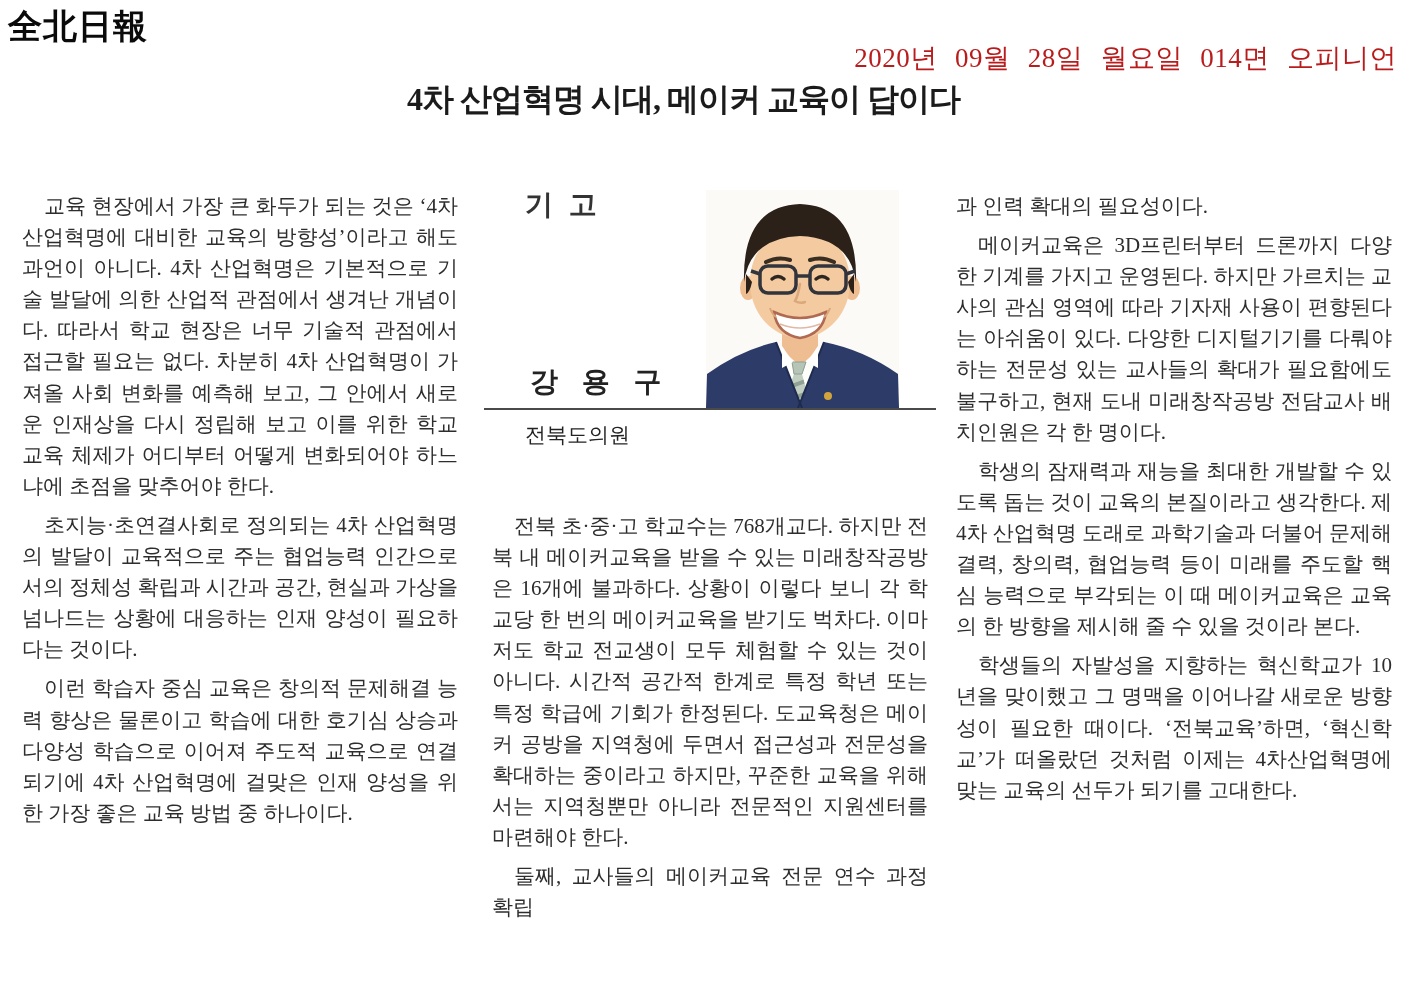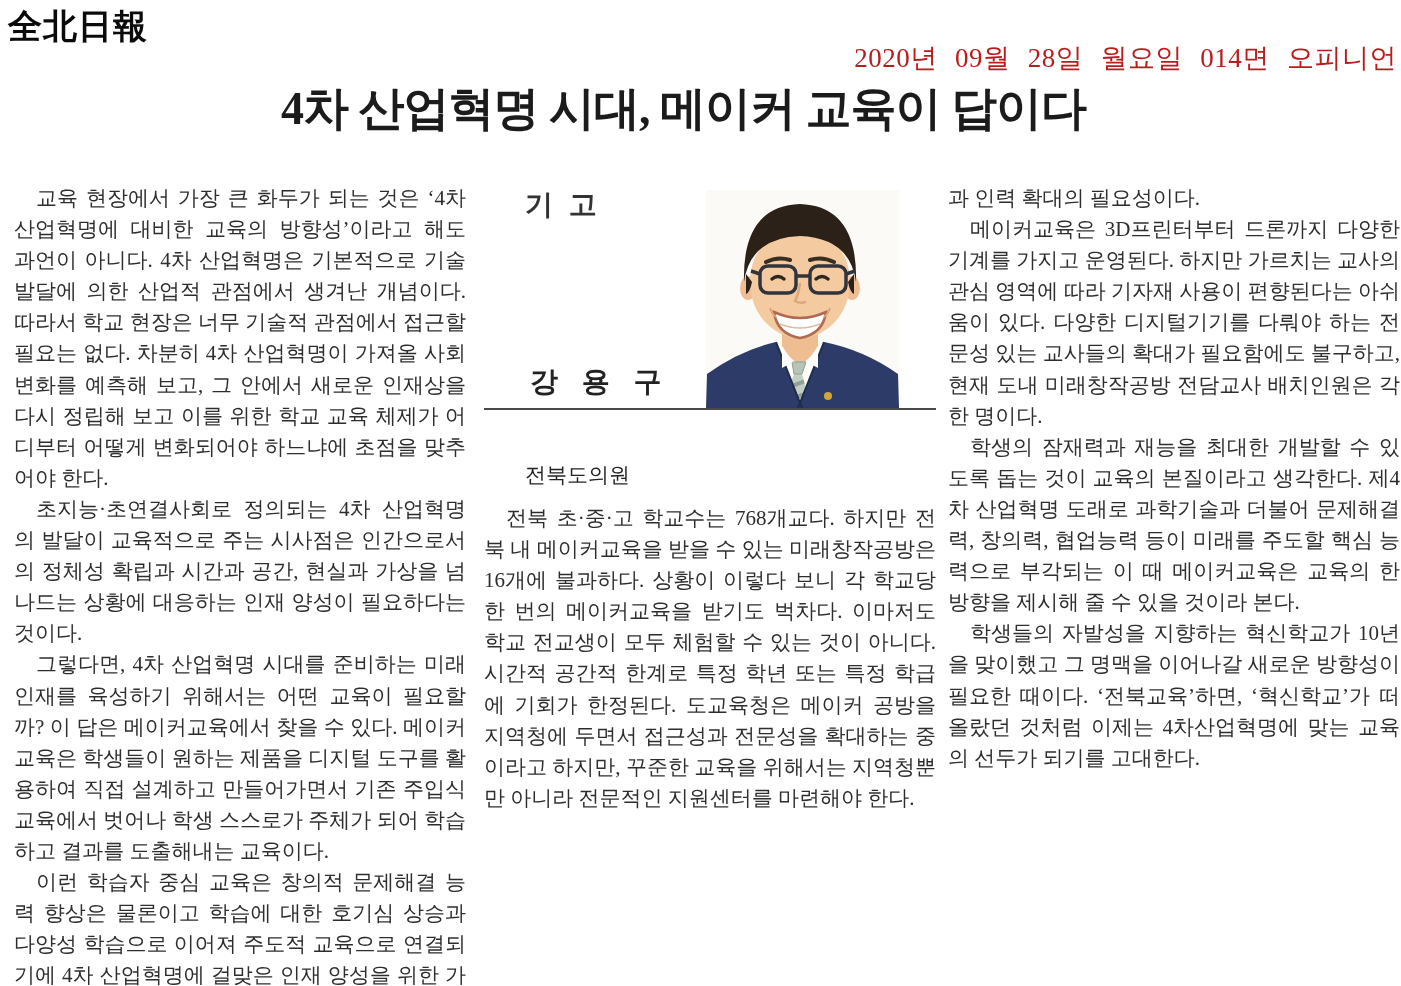--- a/index.html
+++ b/index.html
@@ -27,34 +27,34 @@
     word-spacing: 10px; letter-spacing: 0.5px;
     white-space: nowrap;
     text-align: right;
   }
 
   
   .headline {
     position: absolute; left: 0; top: 78px; width: 1367px;
     text-align: center;
     font-family: "Liberation Serif", serif;
-    font-weight: 700; font-size: 46px; color: #1b1b1b;
+    font-weight: 700; font-size: 32px; color: #1b1b1b;
     letter-spacing: -1px;
   }
 
   
   .col {
     position: absolute; top: 183px; width: 452px;
   }
   .col-left   { left: 14px;  }
   .col-middle { left: 484px; }
   .col-right  { left: 948px; }
 
   .col p {
-    margin: 0;
+    margin: 8px;
     font-size: 21px;
     line-height: 31.1px;
     text-align: justify;
     word-break: break-all;
     text-indent: 22px;
     color: #2d2d2d;
   }
   .col p.no-indent { text-indent: 0; }
 
   
@@ -79,35 +79,34 @@
     font-weight: 700; font-size: 28px; color: #222;
     letter-spacing: 8px; white-space: nowrap;
   }
   .byline-divider {
     position: absolute; left: 0; top: 225px; width: 452px;
     border-top: 2px solid #4a4a4a;
   }
   .author-title {
     position: absolute; left: 41px; top: 238px;
     font-family: "Liberation Sans", sans-serif;
-    font-weight: 500; font-size: 21px; color: #222; margin-top: 40px;
+    font-weight: 500; font-size: 21px; color: #222;
   }
 </style>
 </head>
 <body>
 
 <div class="logo">全北日報</div>
 <div class="dateline">2020년 09월 28일 월요일 014면 오피니언</div>
 
 <h1 class="headline" style="margin:0;">4차 산업혁명 시대, 메이커 교육이 답이다</h1>
 
 <div class="col col-left">
   <p>교육 현장에서 가장 큰 화두가 되는 것은 ‘4차 산업혁명에 대비한 교육의 방향성’이라고 해도 과언이 아니다. 4차 산업혁명은 기본적으로 기술 발달에 의한 산업적 관점에서 생겨난 개념이다. 따라서 학교 현장은 너무 기술적 관점에서 접근할 필요는 없다. 차분히 4차 산업혁명이 가져올 사회 변화를 예측해 보고, 그 안에서 새로운 인재상을 다시 정립해 보고 이를 위한 학교 교육 체제가 어디부터 어떻게 변화되어야 하느냐에 초점을 맞추어야 한다.</p>
-  <p>초지능·초연결사회로 정의되는 4차 산업혁명의 발달이 교육적으로 주는 시사점은 인간으로서의 정체성 확립과 시간과 공간, 현실과 가상을 넘나드는 상황에 대응하는 인재 양성이 필요하다는 것이다.</p>
-  <p>그렇다면, 4차 산업혁명 시대를 준비하는 미래인재를 육성하기 위해서는 어떤 교육이 필요할까? 이 답은 메이커교육에서 찾을 수 있다. 메이커교육은 학생들이 원하는 제품을 디지털 도구를 활용하여 직접 설계하고 만들어가면서 기존 주입식 교육에서 벗어나 학생 스스로가 주체가 되어 학습하고 결과를 도출해내는 교육이다.</p>
+  <p>초지능·초연결사회로 정의되는 4차 산업혁명의 발달이 교육적으로 주는 협업능력 인간으로서의 정체성 확립과 시간과 공간, 현실과 가상을 넘나드는 상황에 대응하는 인재 양성이 필요하다는 것이다.</p>
   <p>이런 학습자 중심 교육은 창의적 문제해결 능력 향상은 물론이고 학습에 대한 호기심 상승과 다양성 학습으로 이어져 주도적 교육으로 연결되기에 4차 산업혁명에 걸맞은 인재 양성을 위한 가장 좋은 교육 방법 중 하나이다.</p>
 </div>
 
 <div class="col col-middle">
   <div class="contrib-header">
     <div class="section-label">기 고</div>
 
     <svg class="author-photo" viewBox="0 0 193 218" xmlns="http://www.w3.org/2000/svg">
       <defs>
         <clipPath id="tieclip">
@@ -170,20 +169,21 @@
       <path d="M64,118 Q66,124 70,127" stroke="#d9a678" stroke-width="2" fill="none"></path>
       <path d="M124,118 Q122,124 118,127" stroke="#d9a678" stroke-width="2" fill="none"></path>
     </svg>
 
     <div class="author-name">강 용 구</div>
     <div class="byline-divider"></div>
     <div class="author-title">전북도의원</div>
   </div>
 
   <p>전북 초·중·고 학교수는 768개교다. 하지만 전북 내 메이커교육을 받을 수 있는 미래창작공방은 16개에 불과하다. 상황이 이렇다 보니 각 학교당 한 번의 메이커교육을 받기도 벅차다. 이마저도 학교 전교생이 모두 체험할 수 있는 것이 아니다. 시간적 공간적 한계로 특정 학년 또는 특정 학급에 기회가 한정된다. 도교육청은 메이커 공방을 지역청에 두면서 접근성과 전문성을 확대하는 중이라고 하지만, 꾸준한 교육을 위해서는 지역청뿐만 아니라 전문적인 지원센터를 마련해야 한다.</p>
+  <p>둘째, 교사들의 메이커교육 전문 연수 과정 확립</p>
 </div>
 
 <div class="col col-right">
   <p class="no-indent">과 인력 확대의 필요성이다.</p>
   <p>메이커교육은 3D프린터부터 드론까지 다양한 기계를 가지고 운영된다. 하지만 가르치는 교사의 관심 영역에 따라 기자재 사용이 편향된다는 아쉬움이 있다. 다양한 디지털기기를 다뤄야 하는 전문성 있는 교사들의 확대가 필요함에도 불구하고, 현재 도내 미래창작공방 전담교사 배치인원은 각 한 명이다.</p>
   <p>학생의 잠재력과 재능을 최대한 개발할 수 있도록 돕는 것이 교육의 본질이라고 생각한다. 제4차 산업혁명 도래로 과학기술과 더불어 문제해결력, 창의력, 협업능력 등이 미래를 주도할 핵심 능력으로 부각되는 이 때 메이커교육은 교육의 한 방향을 제시해 줄 수 있을 것이라 본다.</p>
   <p>학생들의 자발성을 지향하는 혁신학교가 10년을 맞이했고 그 명맥을 이어나갈 새로운 방향성이 필요한 때이다. ‘전북교육’하면, ‘혁신학교’가 떠올랐던 것처럼 이제는 4차산업혁명에 맞는 교육의 선두가 되기를 고대한다.</p>
 </div>
 
 </body></html>

